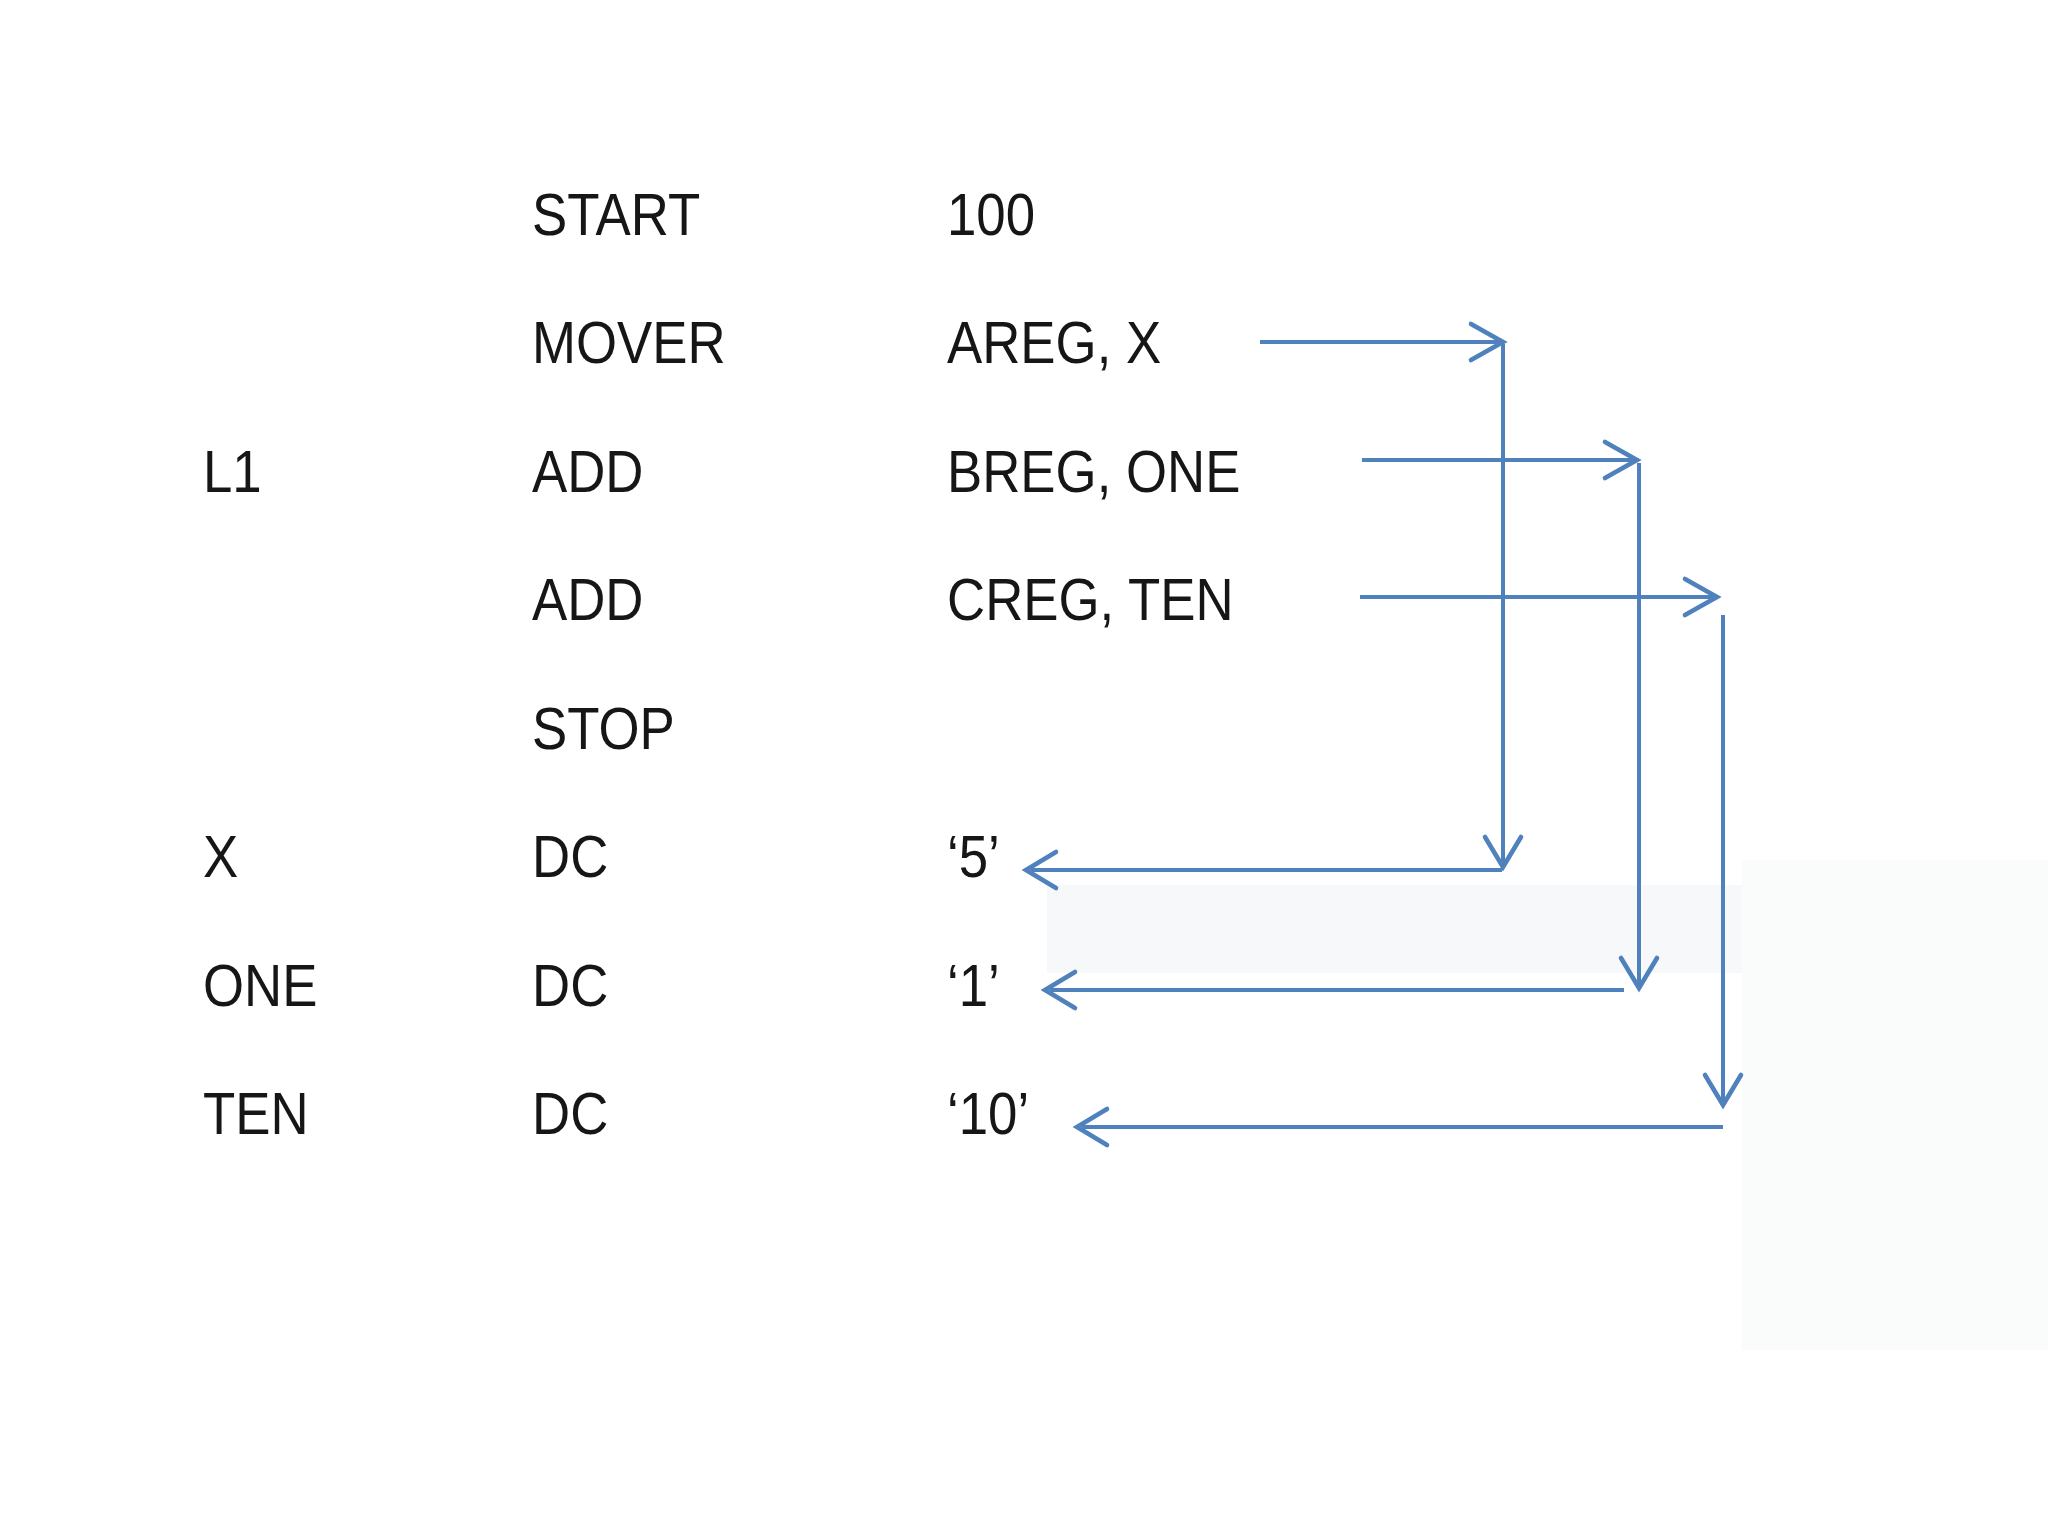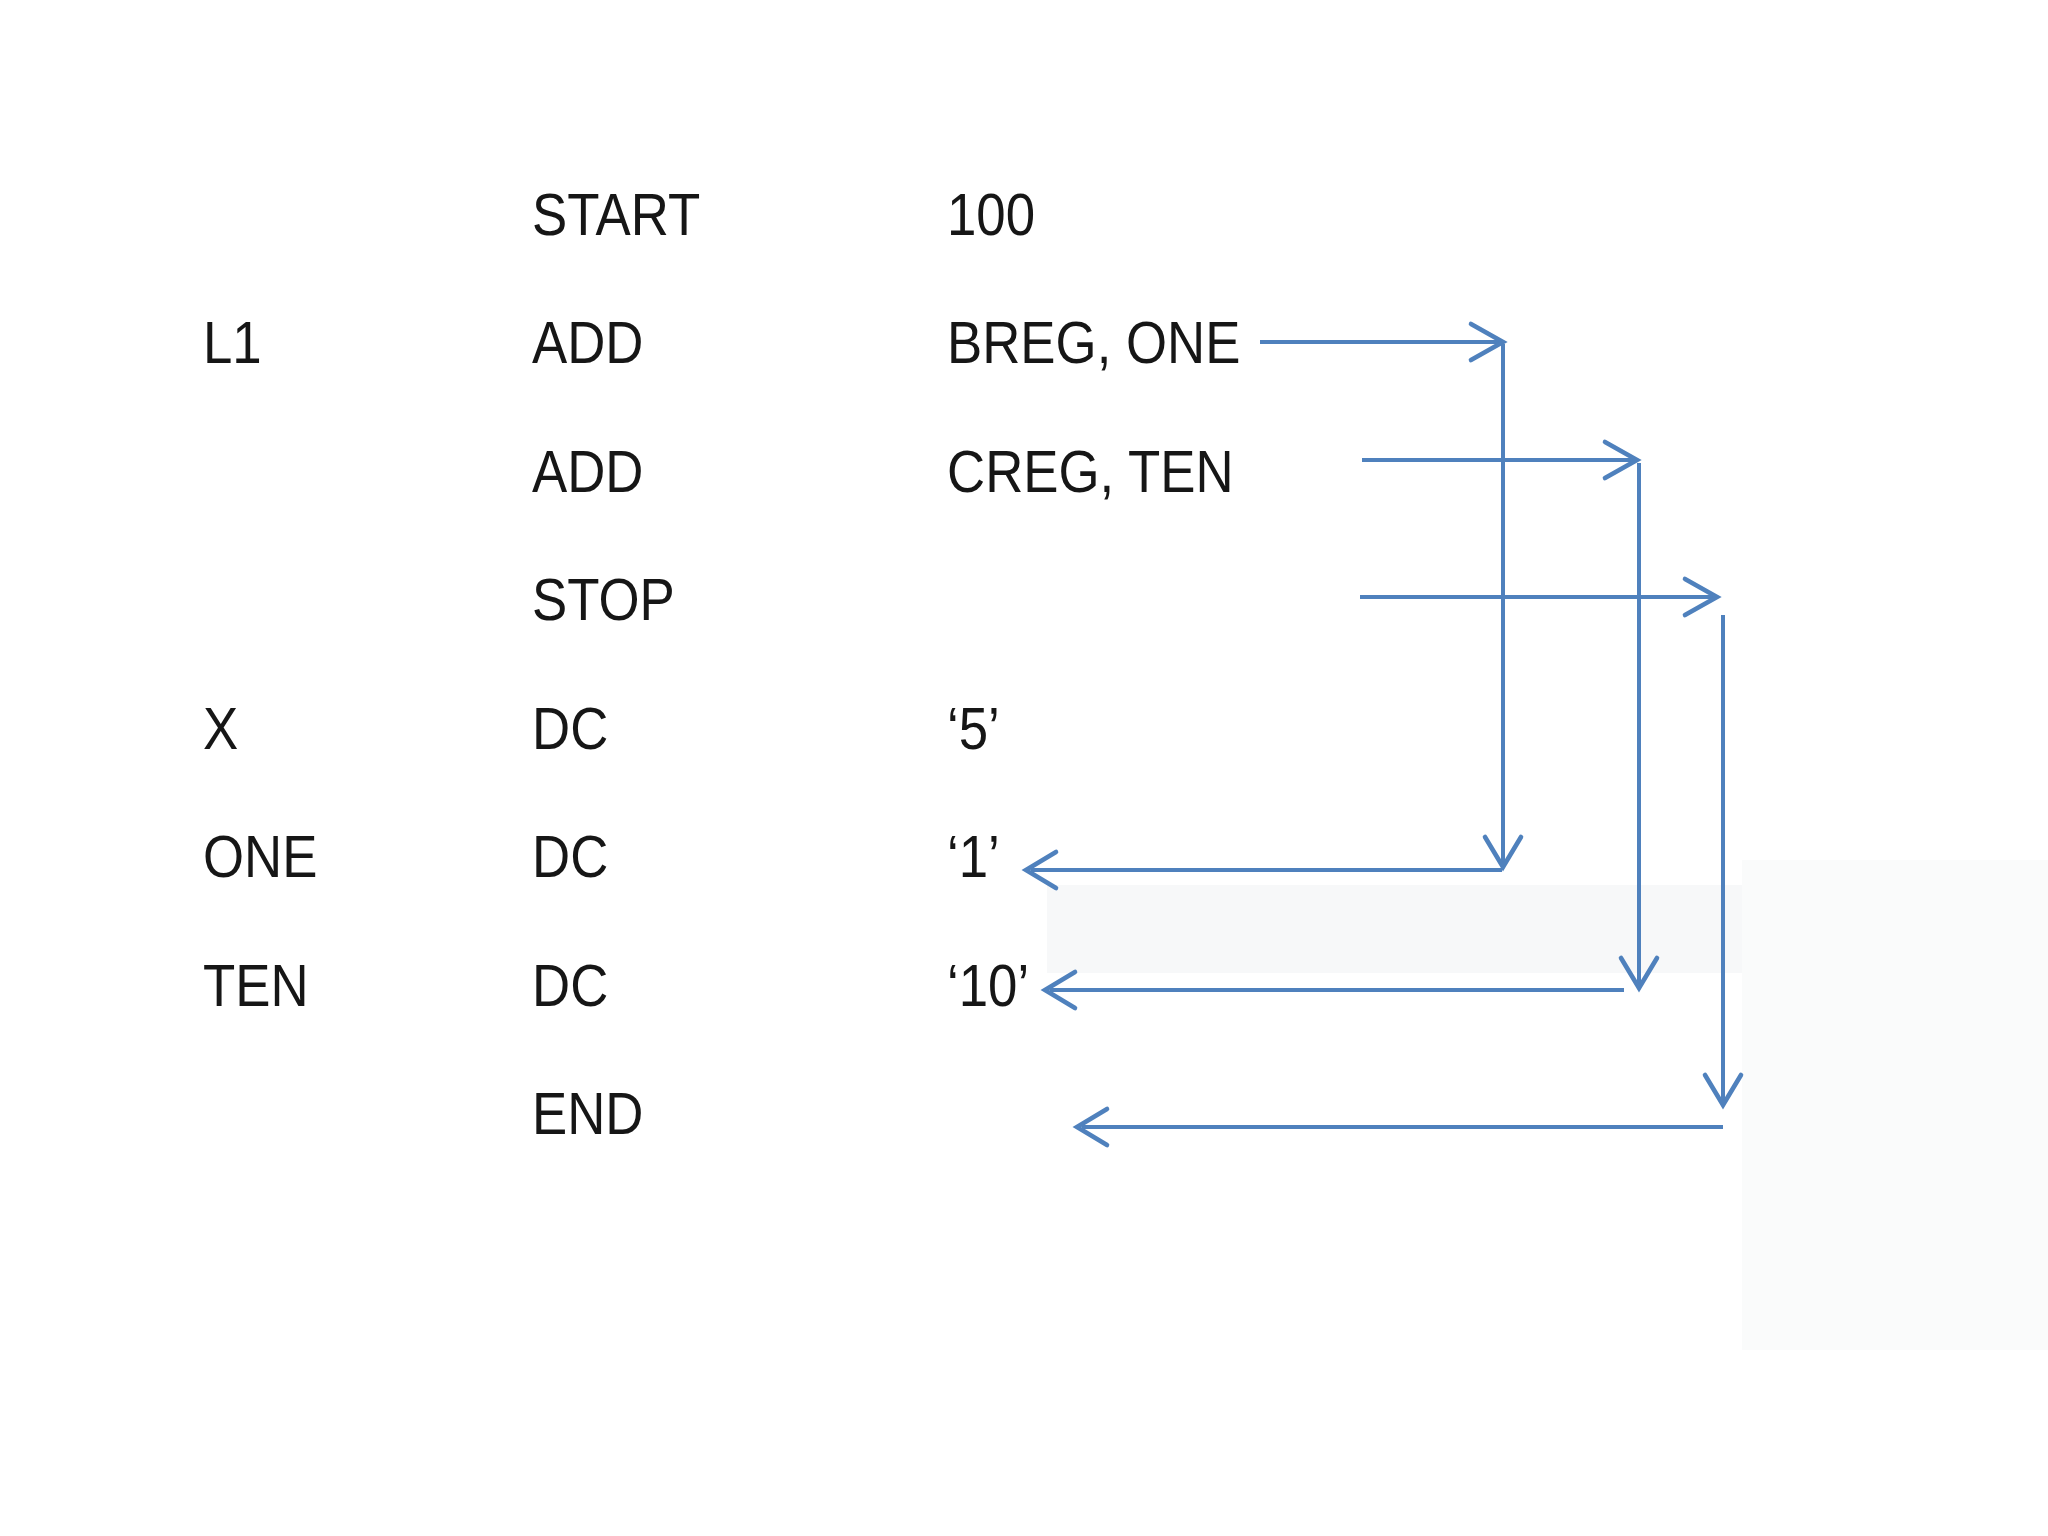--- a/index.html
+++ b/index.html
@@ -60,20 +60,25 @@
   </g>
 </svg>
 
 <div class="code-block">
   <div class="code-row">
     <span class="cell label-cell"></span>
     <span class="cell opcode-cell">START</span>
     <span class="cell operand-cell">100</span>
   </div>
   <div class="code-row">
+    <span class="cell label-cell"></span>
+    <span class="cell opcode-cell">MOVER</span>
+    <span class="cell operand-cell">AREG, X</span>
+  </div>
+  <div class="code-row">
     <span class="cell label-cell">L1</span>
     <span class="cell opcode-cell">ADD</span>
     <span class="cell operand-cell">BREG, ONE</span>
   </div>
   <div class="code-row">
     <span class="cell label-cell"></span>
     <span class="cell opcode-cell">ADD</span>
     <span class="cell operand-cell">CREG, TEN</span>
   </div>
   <div class="code-row">
@@ -89,18 +94,13 @@
   <div class="code-row">
     <span class="cell label-cell">ONE</span>
     <span class="cell opcode-cell">DC</span>
     <span class="cell operand-cell">‘1’</span>
   </div>
   <div class="code-row">
     <span class="cell label-cell">TEN</span>
     <span class="cell opcode-cell">DC</span>
     <span class="cell operand-cell">‘10’</span>
   </div>
-  <div class="code-row">
-    <span class="cell label-cell"></span>
-    <span class="cell opcode-cell">END</span>
-    <span class="cell operand-cell"></span>
-  </div>
 </div>
 
 </body></html>

